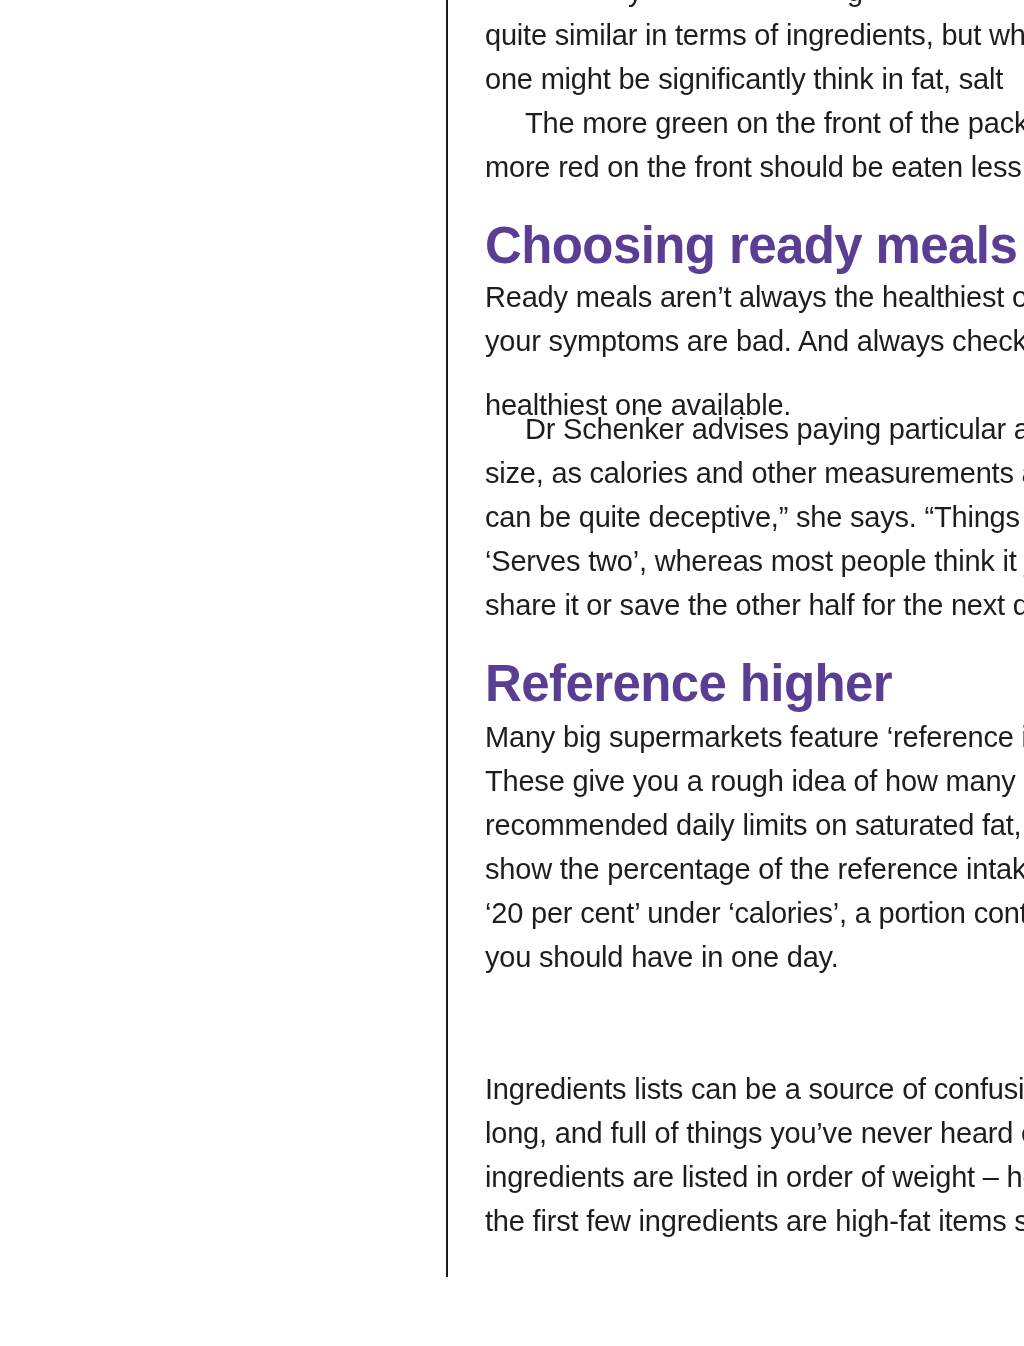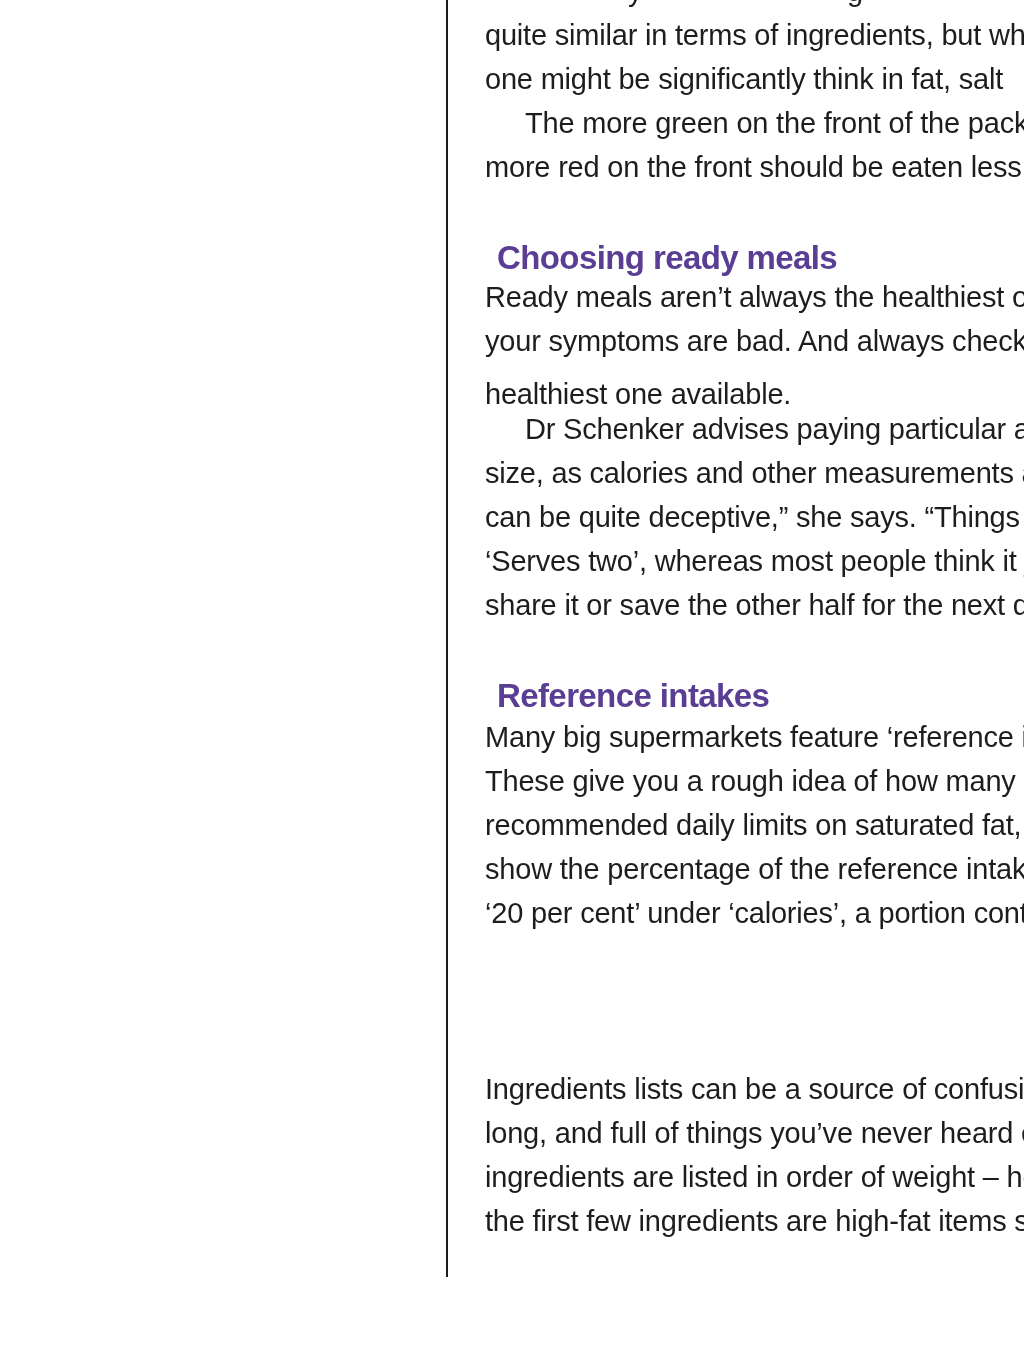--- a/index.html
+++ b/index.html
@@ -33,24 +33,24 @@
     line-height: 44px;
     font-size: 29px;
     letter-spacing: -0.2px;
     color: #1d1d1f;
     white-space: nowrap;
   }
   .line.indent { left: 40px; }
   .heading {
     position: absolute;
     left: 0;
-    margin: 12px;
+    margin: 0;
     height: 48px;
     line-height: 48px;
-    font-size: 33px;
+    font-size: 51px;
     font-weight: 700;
     letter-spacing: -0.6px;
     color: #5a3e94;
     white-space: nowrap;
   }
   .frag { position: absolute; }
   .frag.f0 { left: 143px; }
   .frag.f1 { left: 362px; }
 </style>
 </head>
@@ -68,33 +68,34 @@
     </div>
 
     <div class="line" style="top:13px">quite similar in terms of ingredients, but whe</div>
     <div class="line" style="top:57px">one might be significantly think in fat, salt</div>
     <div class="line indent" style="top:101px">The more green on the front of the pack</div>
     <div class="line" style="top:145px">more red on the front should be eaten less o</div>
 
     <h2 class="heading" style="top:222px">Choosing ready meals</h2>
     <div class="line" style="top:275px">Ready meals aren’t always the healthiest op</div>
     <div class="line" style="top:319px">your symptoms are bad. And always checkin</div>
-    <div class="line" style="top:372px">healthiest one available.</div>
+    <div class="line" style="top:383px">healthiest one available.</div>
     <div class="line indent" style="top:407px">Dr Schenker advises paying particular at</div>
     <div class="line" style="top:451px">size, as calories and other measurements ar</div>
     <div class="line" style="top:495px">can be quite deceptive,” she says. “Things li</div>
     <div class="line" style="top:539px">‘Serves two’, whereas most people think it ju</div>
     <div class="line" style="top:583px">share it or save the other half for the next d</div>
 
-    <h2 class="heading" style="top:660px">Reference intakes</h2>
+    <h2 class="heading" style="top:660px">Reference higher</h2>
     <div class="line" style="top:715px">Many big supermarkets feature ‘reference in</div>
     <div class="line" style="top:759px">These give you a rough idea of how many ca</div>
     <div class="line" style="top:803px">recommended daily limits on saturated fat, s</div>
     <div class="line" style="top:847px">show the percentage of the reference intake</div>
     <div class="line" style="top:891px">‘20 per cent’ under ‘calories’, a portion conta</div>
+    <div class="line" style="top:935px">you should have in one day.</div>
 
     <div class="line" style="top:1067px">Ingredients lists can be a source of confusio</div>
     <div class="line" style="top:1111px">long, and full of things you’ve never heard o</div>
     <div class="line" style="top:1155px">ingredients are listed in order of weight – he</div>
     <div class="line" style="top:1199px">the first few ingredients are high-fat items s</div>
 
   </div>
 </div>
 
 </body></html>

